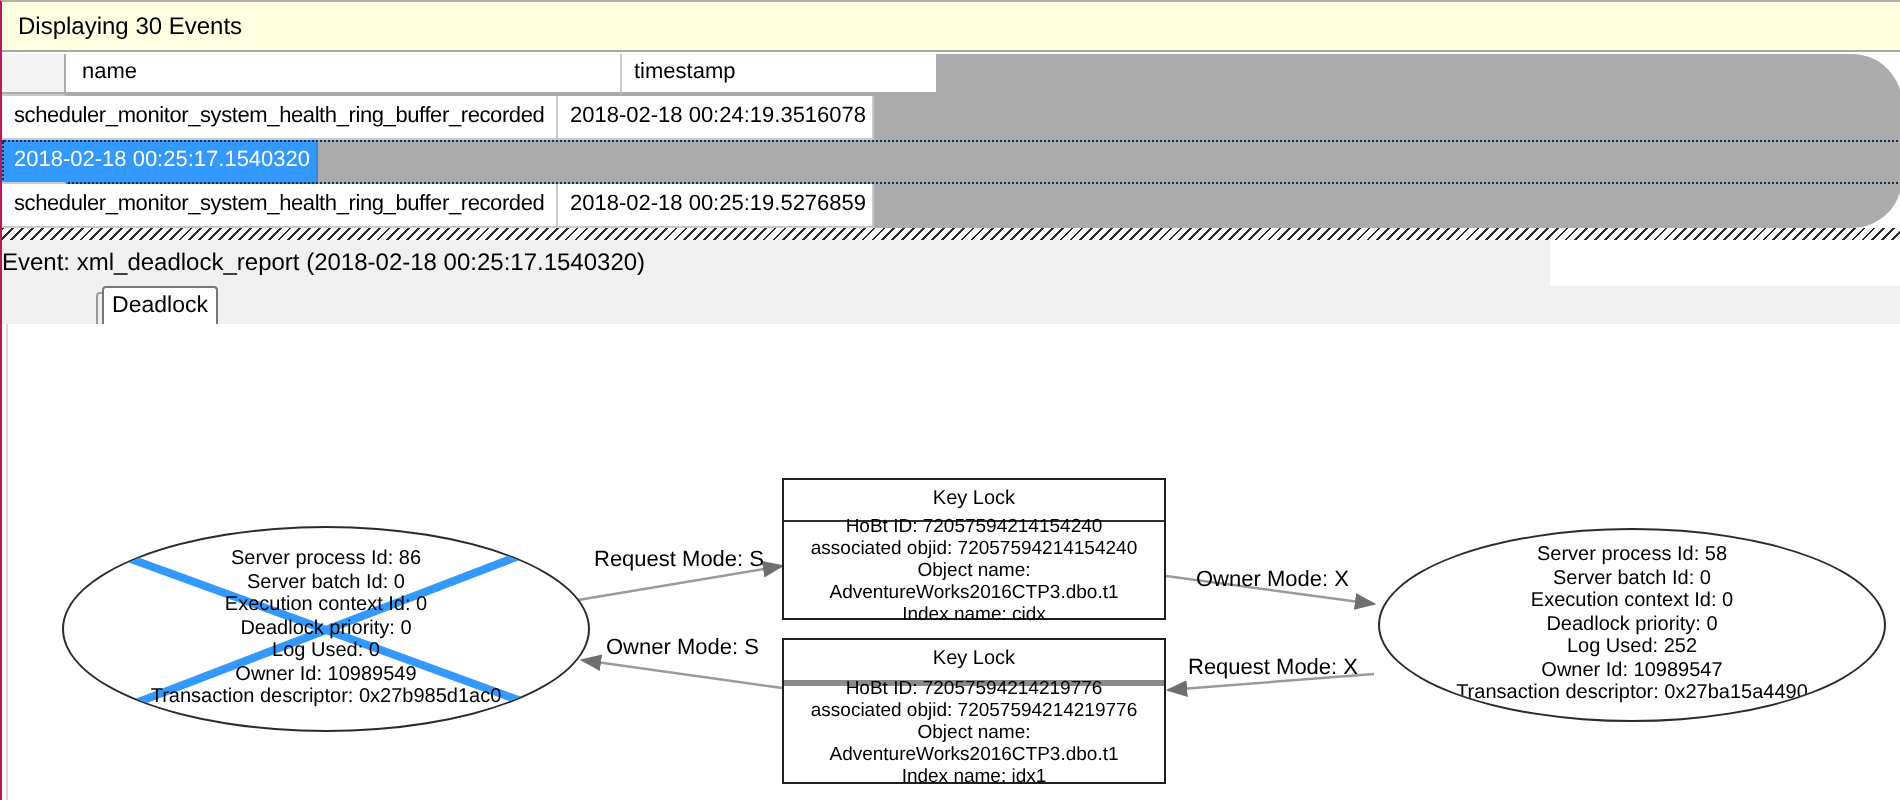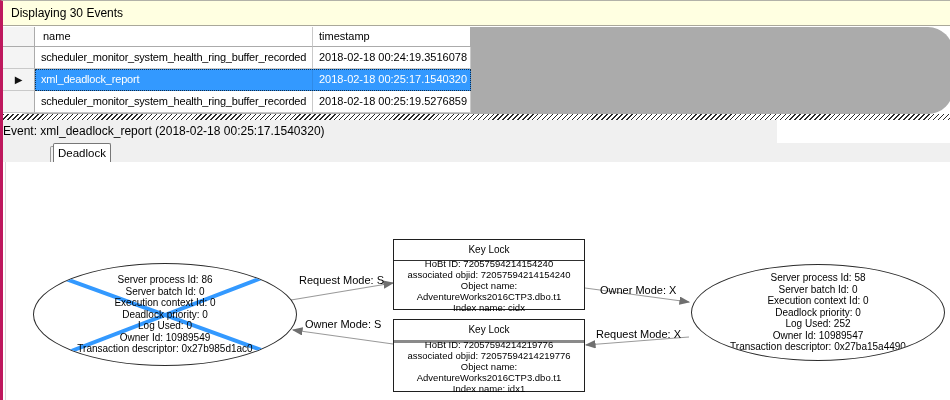--- a/index.html
+++ b/index.html
@@ -1,26 +1,26 @@
 <!DOCTYPE html>
 <html><head>
 <meta charset="utf-8">
 <style>
   html,body{margin:0;padding:0;}
   body{width:950px;height:400px;font-family:"Liberation Sans",sans-serif;background:#fff;position:relative;overflow:hidden;}
-  .app{position:absolute;inset:0;border-top:1px solid #b2b2a8;border-left:3px solid #be185d;box-sizing:border-box;}
+  .app{position:absolute;inset:0;border-top:1px solid #b2b2a8;border-left:1px solid #be185d;box-sizing:border-box;}
 
   
   .topbar{position:absolute;left:0;top:0;width:950px;height:25px;background:#ffffe1;
     border-bottom:1px solid #aaa89a;box-sizing:border-box;line-height:24px;padding-left:8px;
     font-size:12px;color:#000;}
 
   
   .grid{position:absolute;left:0;top:26px;width:950px;height:87px;background:#ababab;font-size:11px;color:#000;border-radius:25px;}
-  .g-row{display:flex;height:22px;}
+  .g-row{display:flex;height:22px;flex-direction:column;}
   .g-hdr{display:flex;height:20px;}
   .cell{box-sizing:border-box;overflow:hidden;white-space:nowrap;}
   .rowhdr{width:32px;background:#f4f4f4;border-right:1px solid #ababab;border-bottom:1px solid #c9c9c9;
     display:flex;align-items:center;justify-content:center;}
   .corner{width:32px;background:#f4f4f4;border-right:1px solid #ababab;border-bottom:1px solid #ababab;}
   .h-name{width:278px;background:#fff;border-right:1px solid #c9c9c9;border-bottom:1px solid #ababab;
     line-height:19px;padding-left:8px;}
   .h-ts{width:158px;background:#fff;border-right:1px solid #ababab;border-bottom:1px solid #ababab;
     line-height:19px;padding-left:6px;}
   .c-name{width:278px;background:#fff;border-right:1px solid #c9c9c9;border-bottom:1px solid #c9c9c9;
@@ -99,21 +99,20 @@
         <div class="cell c-name">scheduler_monitor_system_health_ring_buffer_recorded</div>
         <div class="cell c-ts">2018-02-18 00:24:19.3516078</div>
       </div>
     </div>
 
     <div class="g-row row-selected">
       <div class="cell rowhdr">
         <span class="cur-arrow">▶</span>
       </div>
       <div class="data-cells">
-        <div class="cell c-name">xml_deadlock_report</div>
         <div class="cell c-ts">2018-02-18 00:25:17.1540320</div>
       </div>
     </div>
 
     <div class="g-row">
       <div class="cell rowhdr"></div>
       <div class="data-cells">
         <div class="cell c-name">scheduler_monitor_system_health_ring_buffer_recorded</div>
         <div class="cell c-ts">2018-02-18 00:25:19.5276859</div>
       </div>

